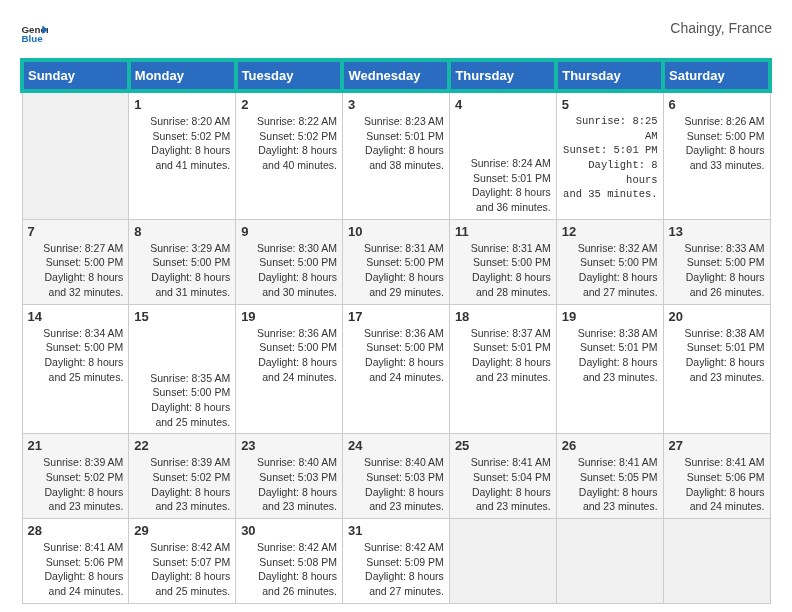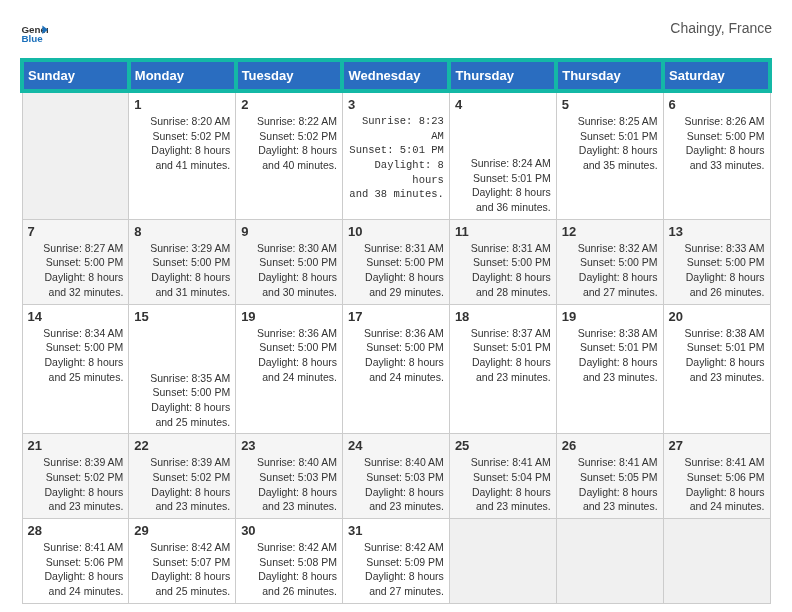--- a/index.html
+++ b/index.html
@@ -124,35 +124,35 @@
         </td>
         <td>
           <span class="day-number">2</span>
           <div class="day-info" style="white-space: pre-line;">Sunrise: 8:22 AM
 Sunset: 5:02 PM
 Daylight: 8 hours
 and 40 minutes.</div>
         </td>
         <td>
           <span class="day-number">3</span>
-          <div class="day-info" style="white-space: pre-line; font-family: Liberation Mono, monospace;">Sunrise: 8:23 AM
+          <div class="day-info" style="white-space: pre-line;">Sunrise: 8:23 AM
 Sunset: 5:01 PM
 Daylight: 8 hours
 and 38 minutes.</div>
         </td>
         <td>
           <span class="day-number">4</span>
           <div class="day-info" style="white-space: pre-line; margin-top: 44px;">Sunrise: 8:24 AM
 Sunset: 5:01 PM
 Daylight: 8 hours
 and 36 minutes.</div>
         </td>
         <td>
           <span class="day-number">5</span>
-          <div class="day-info" style="white-space: pre-line;">Sunrise: 8:25 AM
+          <div class="day-info" style="white-space: pre-line; font-family: Liberation Mono, monospace;">Sunrise: 8:25 AM
 Sunset: 5:01 PM
 Daylight: 8 hours
 and 35 minutes.</div>
         </td>
         <td>
           <span class="day-number">6</span>
           <div class="day-info" style="white-space: pre-line;">Sunrise: 8:26 AM
 Sunset: 5:00 PM
 Daylight: 8 hours
 and 33 minutes.</div>

